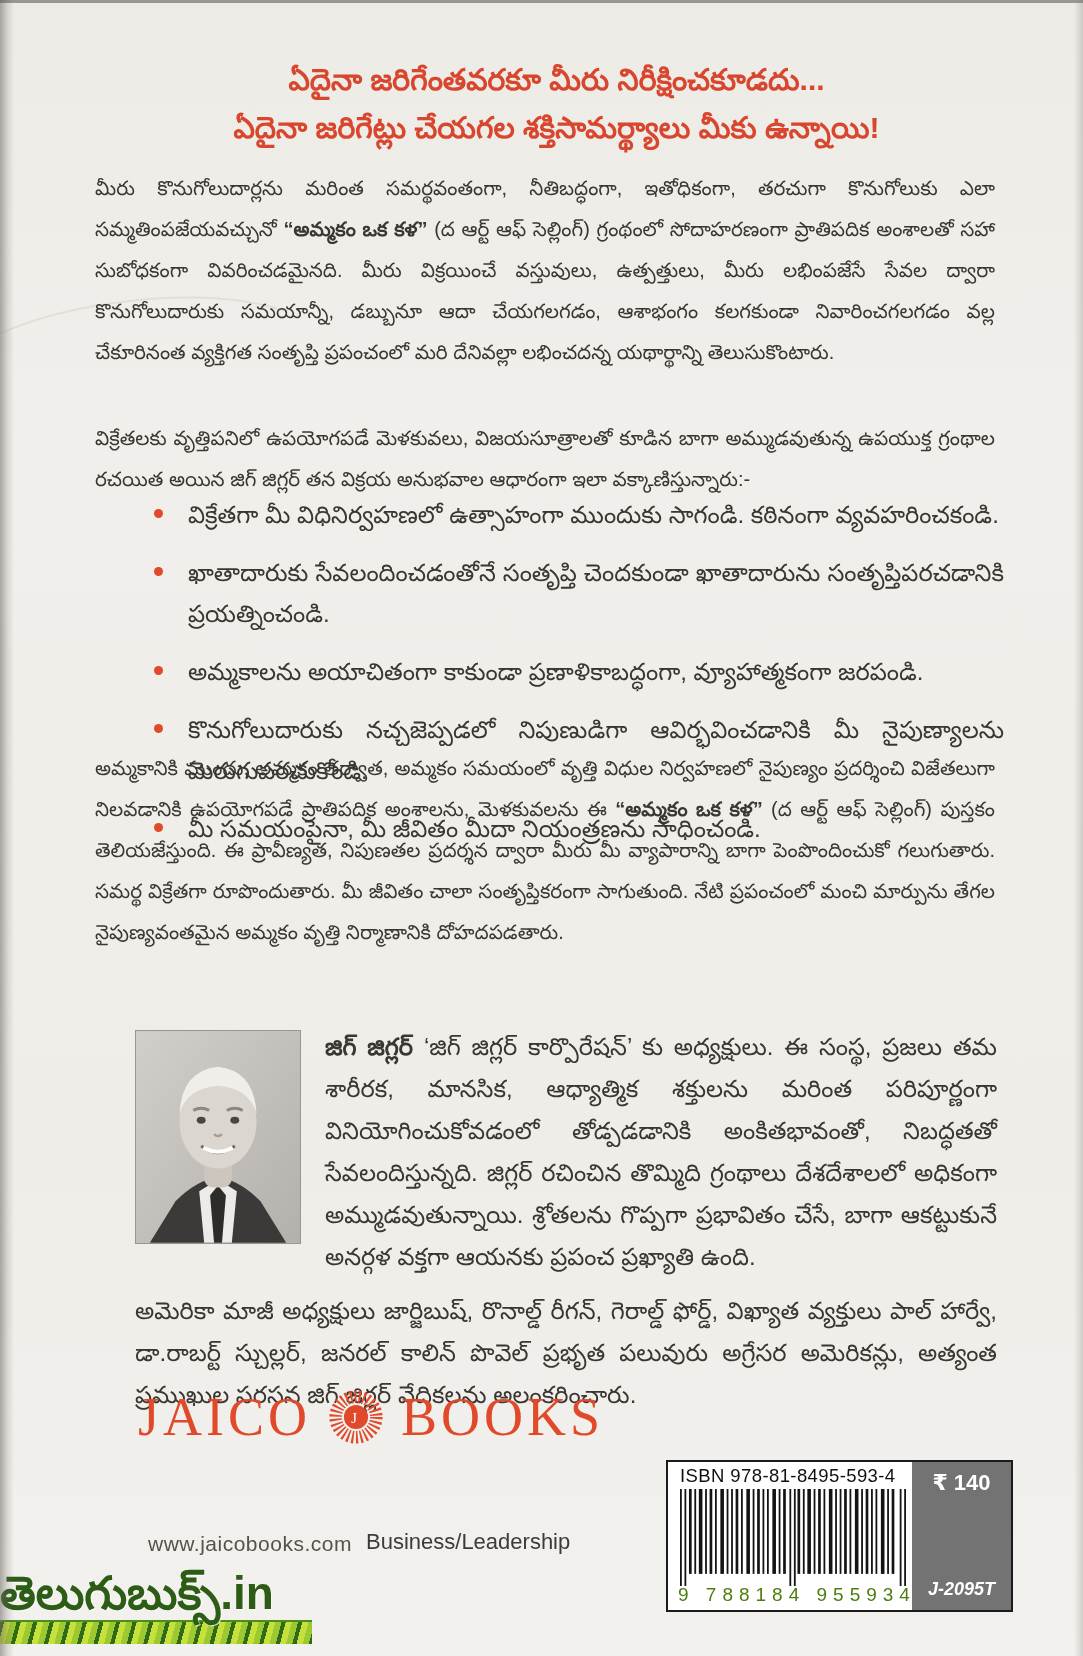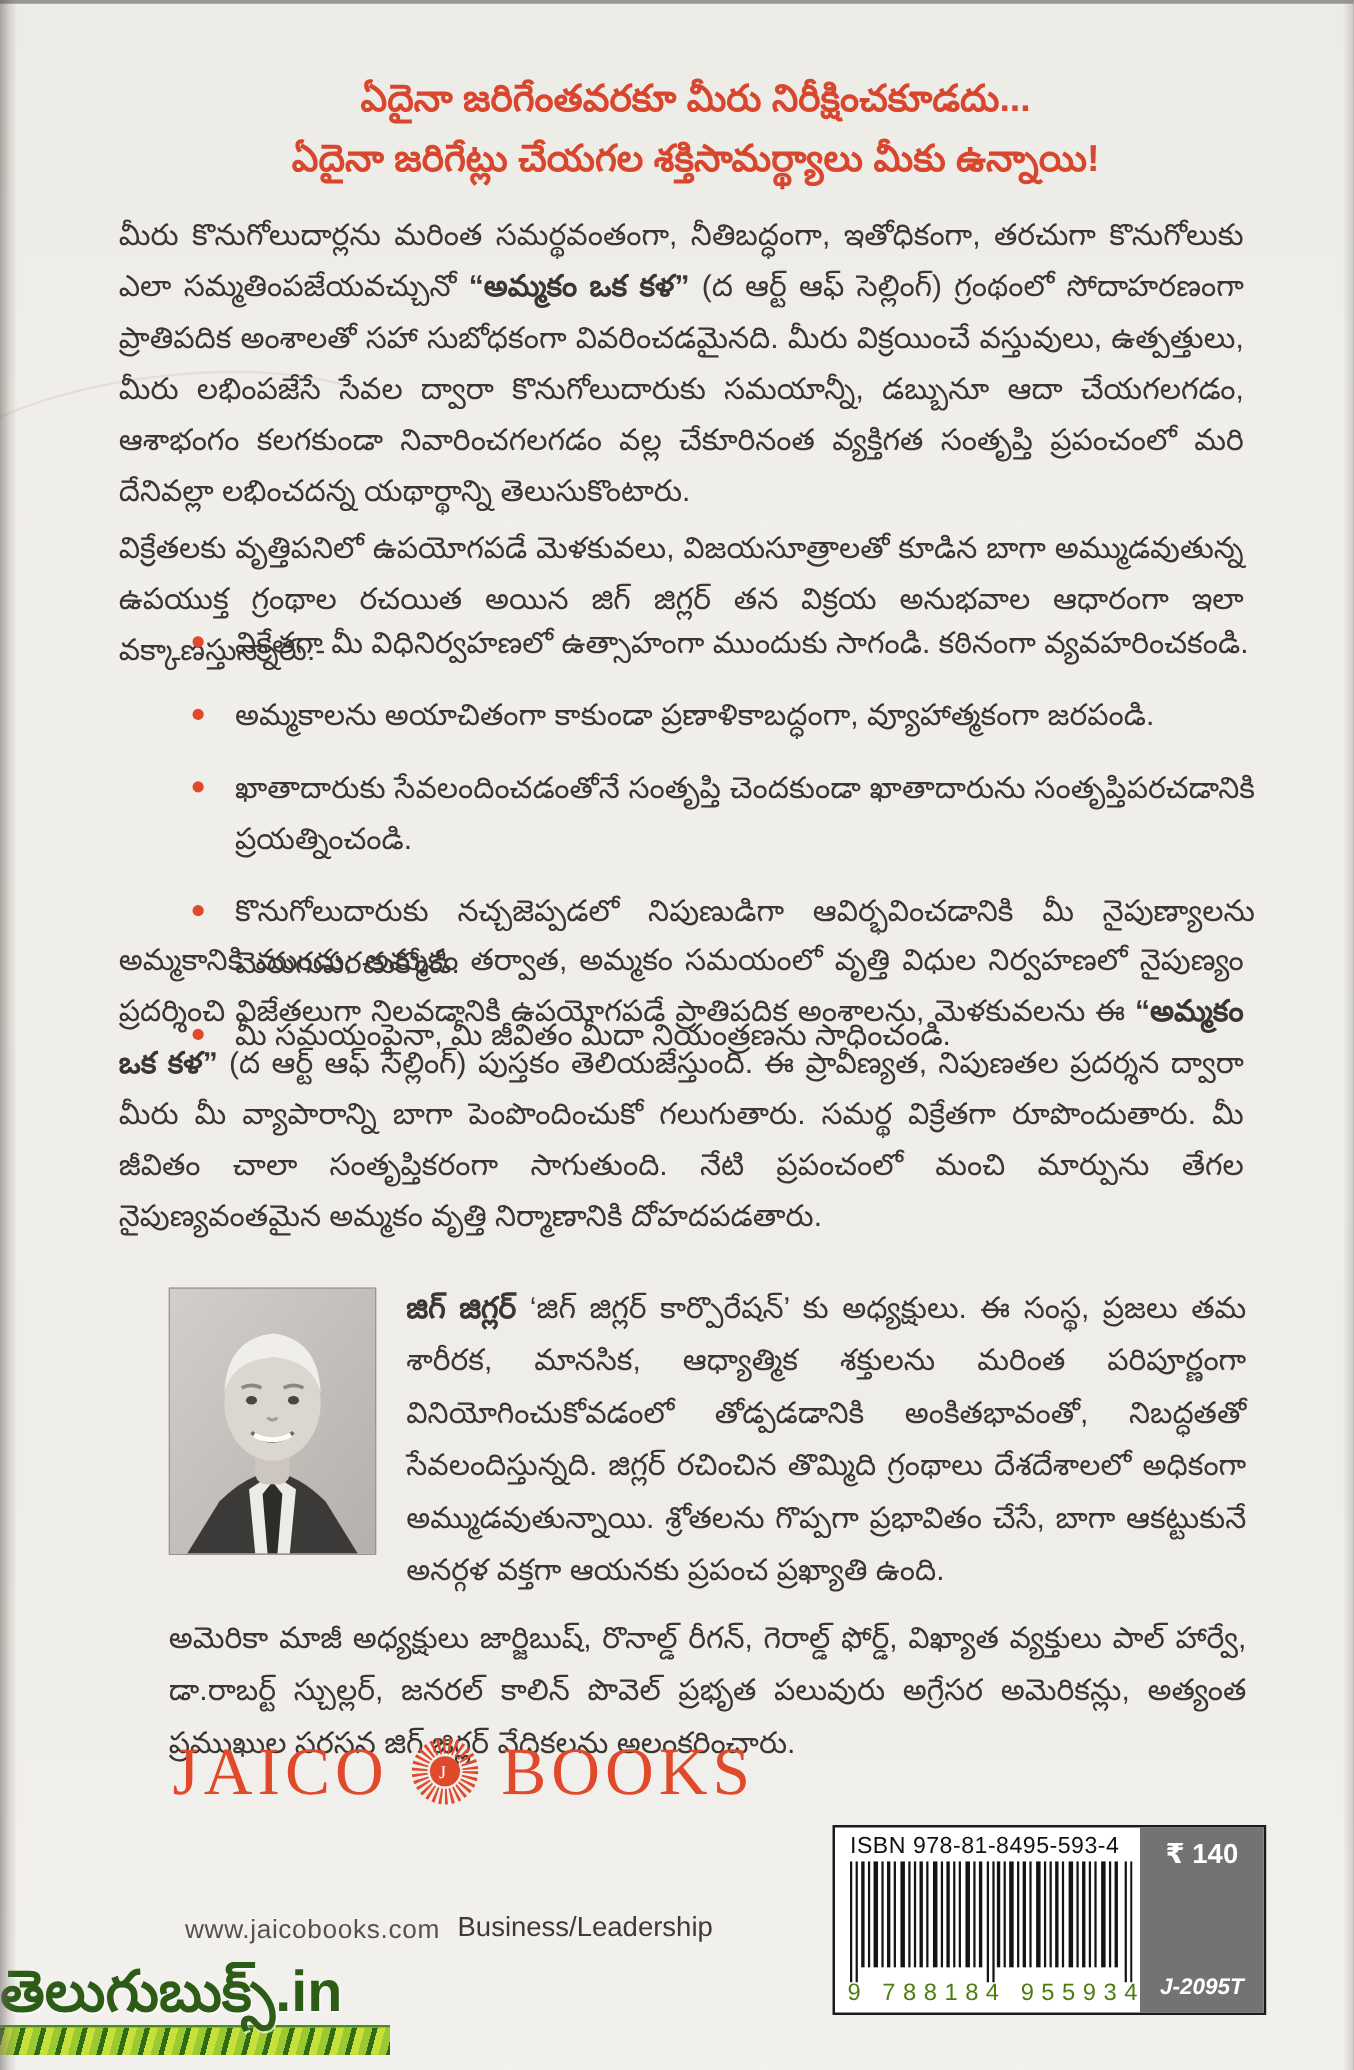--- a/index.html
+++ b/index.html
@@ -13,21 +13,21 @@
     background:linear-gradient(90deg,rgba(110,106,100,0.55),rgba(110,106,100,0.18) 55%,rgba(110,106,100,0));}
   .edge-top{position:absolute;top:0;left:0;right:0;height:3px;background:rgba(84,82,78,0.55);}
   .edge-right{position:absolute;top:0;bottom:0;right:0;width:9px;
     background:linear-gradient(270deg,rgba(130,126,120,0.30),rgba(130,126,120,0));}
   .crease{position:absolute;top:300px;left:-60px;width:380px;height:130px;border-radius:50%;
     border:2px solid transparent;border-top-color:rgba(226,221,212,0.9);transform:rotate(-7deg);}
   
   .headline{position:absolute;top:56px;left:100px;right:70px;text-align:center;
     color:#d9462e;font-weight:bold;font-size:30px;line-height:48px;}
   
-  .blk{position:absolute;left:95px;width:900px;font-size:24px;line-height:41px;text-align:justify;}
+  .blk{position:absolute;left:95px;width:900px;font-size:20px;line-height:41px;text-align:justify;}
   .p1{top:168px;}
   .p2{top:418px;}
   .p3{top:748px;}
   .blk b{font-weight:bold;}
   
   .bullets{position:absolute;top:494px;left:152px;width:852px;margin:0;padding:0;list-style:none;}
   .bullets li{position:relative;padding-left:36px;margin-bottom:17px;font-size:24px;line-height:41px;text-align:justify;}
   .dot{position:absolute;left:2px;top:15px;width:9px;height:9px;border-radius:50%;background:#df4a2d;}
   
   .author{position:absolute;top:1026px;left:135px;width:862px;font-size:24px;line-height:42px;text-align:justify;}
@@ -68,22 +68,22 @@
     <div>ఏదైనా జరిగేంతవరకూ మీరు నిరీక్షించకూడదు...</div>
     <div>ఏదైనా జరిగేట్లు చేయగల శక్తిసామర్థ్యాలు మీకు ఉన్నాయి!</div>
   </div>
 
   <div class="blk p1"><span>మీరు కొనుగోలుదార్లను మరింత సమర్థవంతంగా, నీతిబద్ధంగా, ఇతోధికంగా, తరచుగా కొనుగోలుకు ఎలా సమ్మతింపజేయవచ్చునో </span><b>“అమ్మకం ఒక కళ”</b><span> (ద ఆర్ట్ ఆఫ్ సెల్లింగ్) గ్రంథంలో సోదాహరణంగా ప్రాతిపదిక అంశాలతో సహా సుబోధకంగా వివరించడమైనది. మీరు విక్రయించే వస్తువులు, ఉత్పత్తులు, మీరు లభింపజేసే సేవల ద్వారా కొనుగోలుదారుకు సమయాన్నీ, డబ్బునూ ఆదా చేయగలగడం, ఆశాభంగం కలగకుండా నివారించగలగడం వల్ల చేకూరినంత వ్యక్తిగత సంతృప్తి ప్రపంచంలో మరి దేనివల్లా లభించదన్న యథార్థాన్ని తెలుసుకొంటారు.</span></div>
 
   <div class="blk p2">విక్రేతలకు వృత్తిపనిలో ఉపయోగపడే మెళకువలు, విజయసూత్రాలతో కూడిన బాగా అమ్ముడవుతున్న ఉపయుక్త గ్రంథాల రచయిత అయిన జిగ్ జిగ్లర్ తన విక్రయ అనుభవాల ఆధారంగా ఇలా వక్కాణిస్తున్నారు:-</div>
 
   <ul class="bullets">
     <li><span class="dot"></span><span>విక్రేతగా మీ విధినిర్వహణలో ఉత్సాహంగా ముందుకు సాగండి.  కఠినంగా వ్యవహరించకండి.</span></li>
+    <li><span class="dot"></span><span>ఖాతాదారుకు సేవలందించడంతోనే సంతృప్తి చెందకుండా ఖాతాదారును సంతృప్తిపరచడానికి ప్రయత్నించండి.</span></li>
     <li><span class="dot"></span><span>అమ్మకాలను అయాచితంగా కాకుండా ప్రణాళికాబద్ధంగా, వ్యూహాత్మకంగా జరపండి.</span></li>
-    <li><span class="dot"></span><span>ఖాతాదారుకు సేవలందించడంతోనే సంతృప్తి చెందకుండా ఖాతాదారును సంతృప్తిపరచడానికి ప్రయత్నించండి.</span></li>
     <li><span class="dot"></span><span>కొనుగోలుదారుకు నచ్చజెప్పడలో నిపుణుడిగా ఆవిర్భవించడానికి మీ నైపుణ్యాలను మెరుగుపరచుకోండి.</span></li>
     <li><span class="dot"></span><span>మీ సమయంపైనా, మీ జీవితం మీదా నియంత్రణను సాధించండి.</span></li>
   </ul>
 
   <div class="blk p3"><span>అమ్మకానికి ముందు, అమ్మకం తర్వాత, అమ్మకం సమయంలో వృత్తి విధుల నిర్వహణలో నైపుణ్యం ప్రదర్శించి విజేతలుగా నిలవడానికి ఉపయోగపడే ప్రాతిపదిక అంశాలను, మెళకువలను ఈ </span><b>“అమ్మకం ఒక కళ”</b><span> (ద ఆర్ట్ ఆఫ్ సెల్లింగ్) పుస్తకం తెలియజేస్తుంది. ఈ ప్రావీణ్యత, నిపుణతల ప్రదర్శన ద్వారా మీరు మీ వ్యాపారాన్ని బాగా పెంపొందించుకో గలుగుతారు. సమర్థ విక్రేతగా రూపొందుతారు. మీ జీవితం చాలా సంతృప్తికరంగా సాగుతుంది. నేటి ప్రపంచంలో మంచి మార్పును తేగల నైపుణ్యవంతమైన అమ్మకం వృత్తి నిర్మాణానికి దోహదపడతారు.</span></div>
 
   <div class="author">
     <div class="photo">
       <svg viewBox="0 0 166 214">
         <defs>

